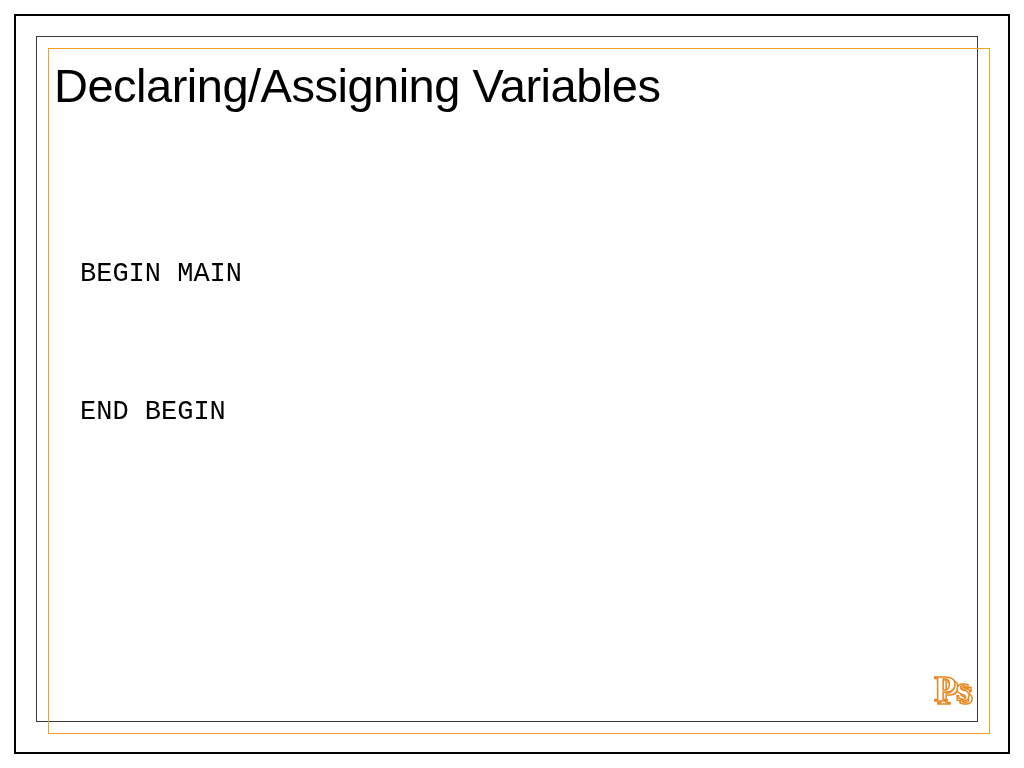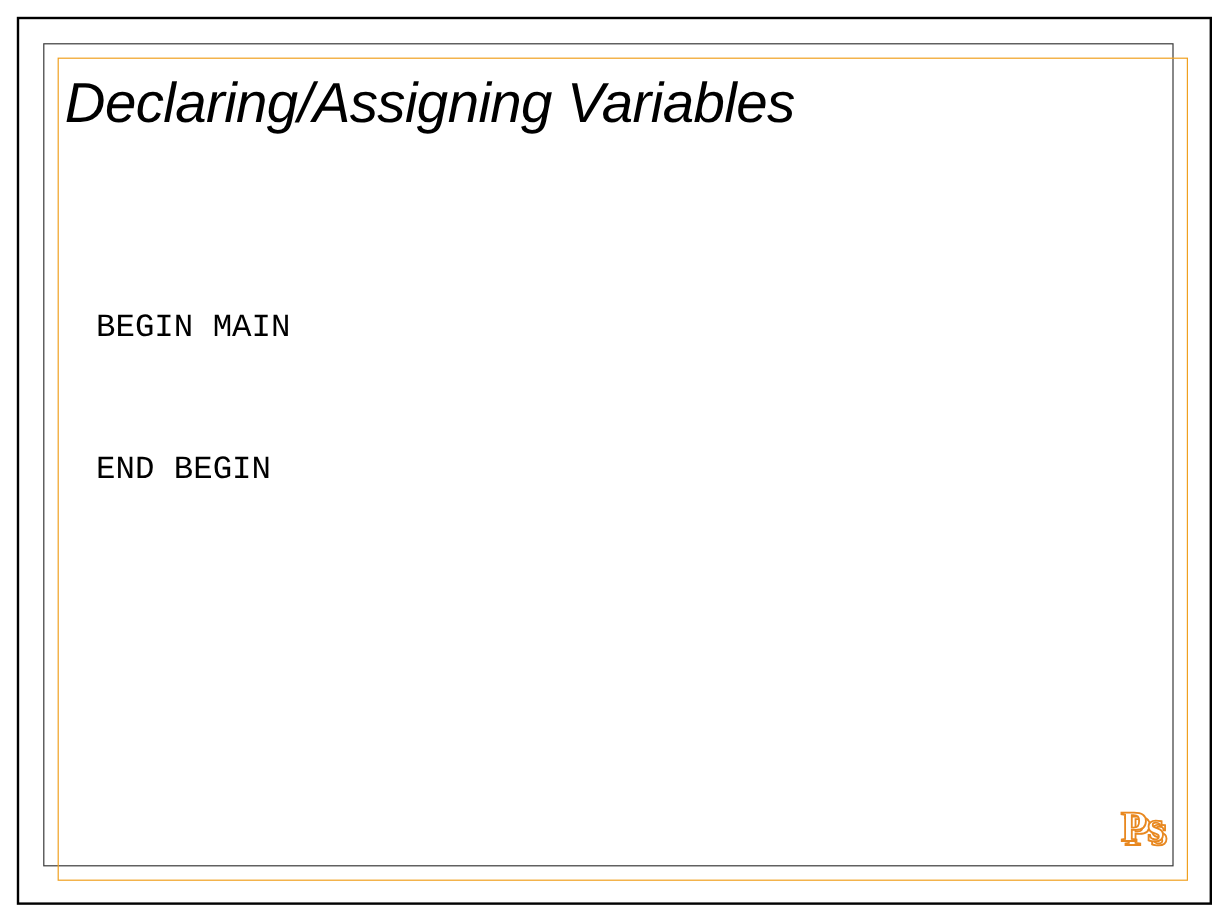--- a/index.html
+++ b/index.html
@@ -45,35 +45,34 @@
     }
     
     .slide-title {
       position: absolute;
       top: 58px;
       left: 54px;
       font-size: 47px;
       font-weight: 300;
       color: #000000;
       letter-spacing: -0.5px;
-      font-style: italic;
     }
     
     .code-block {
       position: absolute;
       top: 256px;
       left: 80px;
       font-family: 'Consolas', 'Courier New', monospace;
       font-size: 27px;
       color: #000000;
       line-height: 1.4;
     }
     
     .code-line-1 {
-      margin-bottom: 80px;
+      margin-bottom: 100px;
     }
     
     .ps-logo {
       position: absolute;
       bottom: 58px;
       right: 54px;
       font-family: 'Georgia', 'Times New Roman', serif;
       font-size: 36px;
       font-weight: bold;
     }

